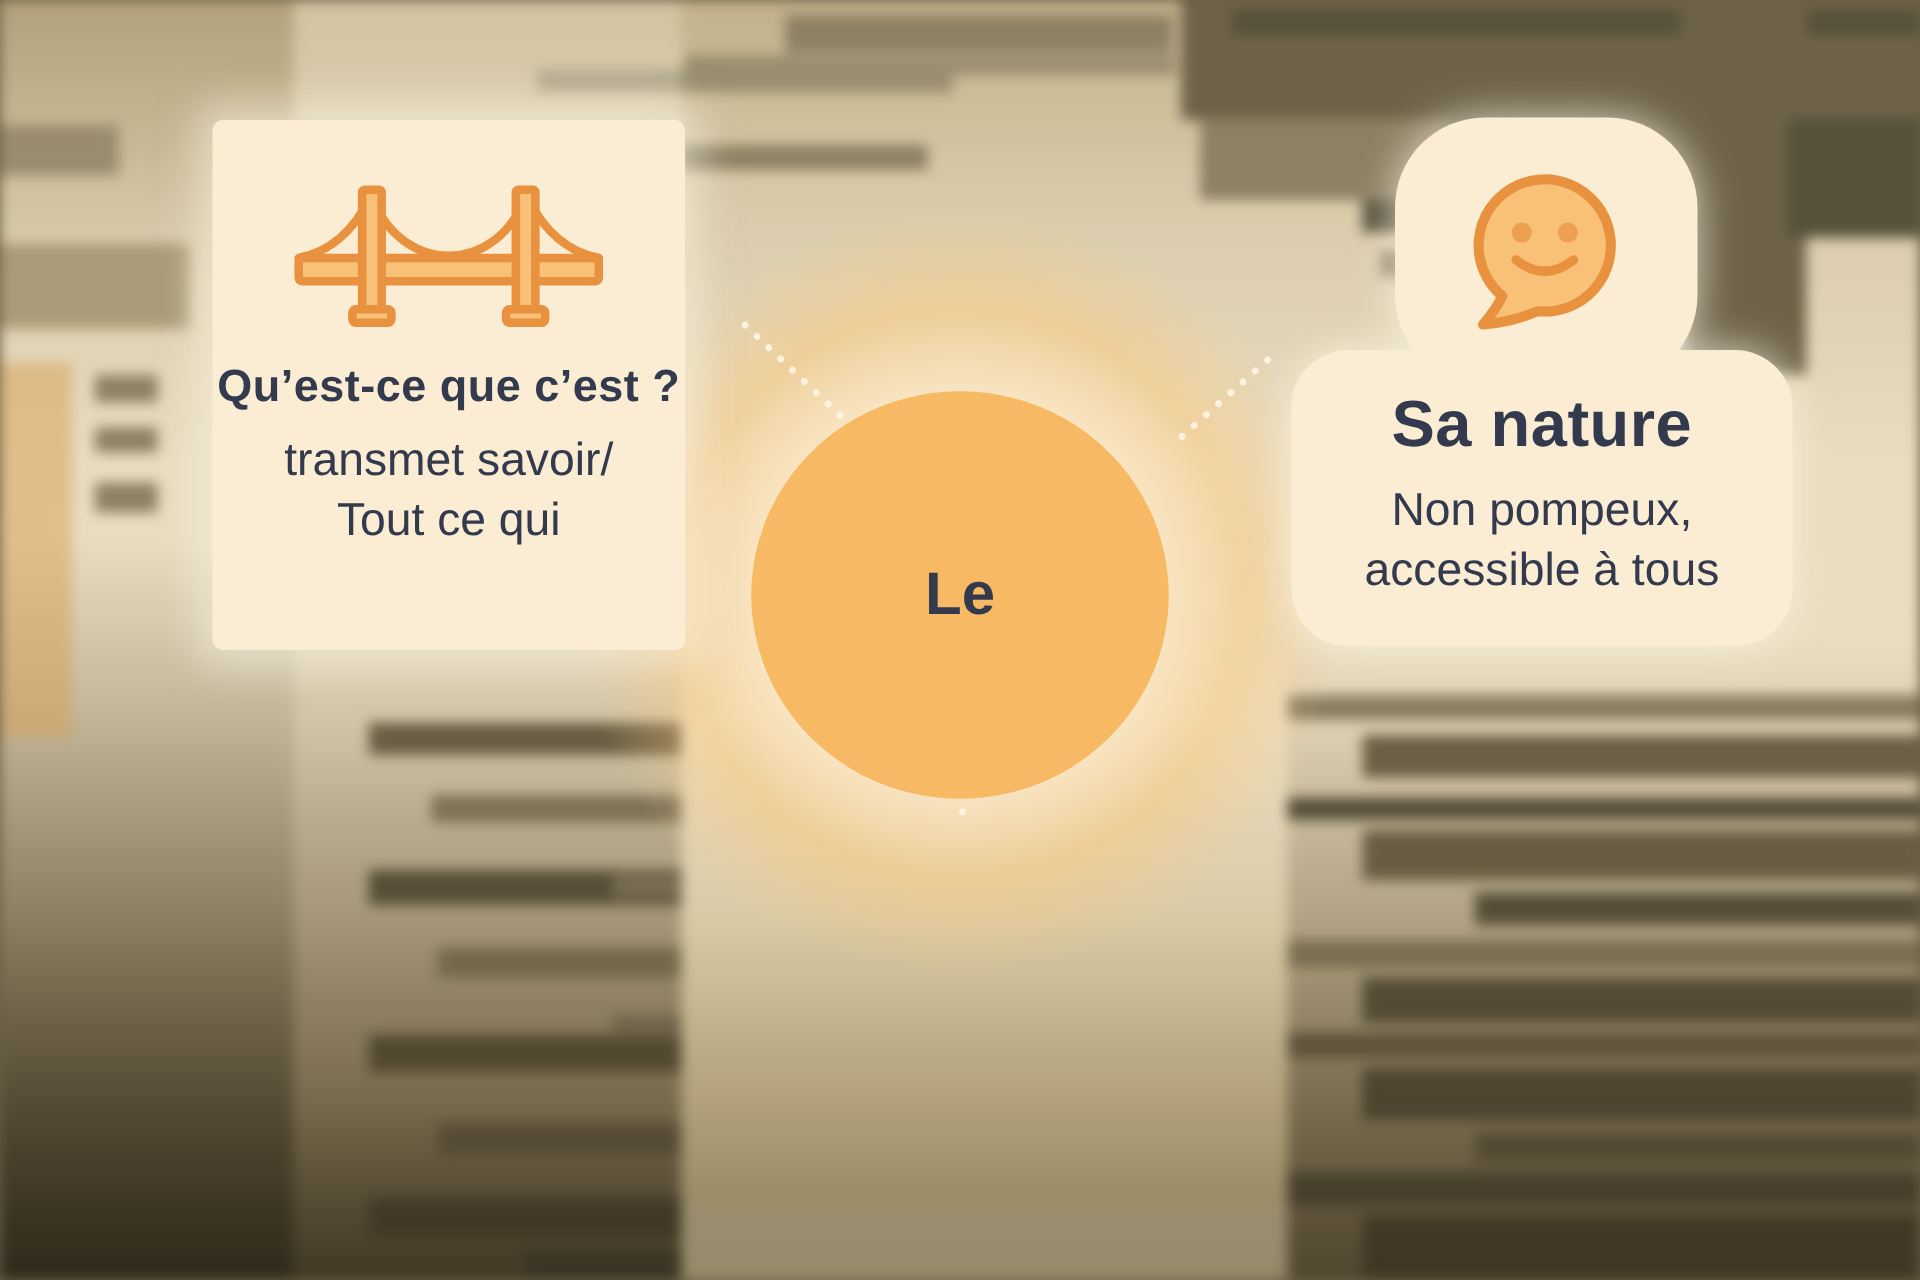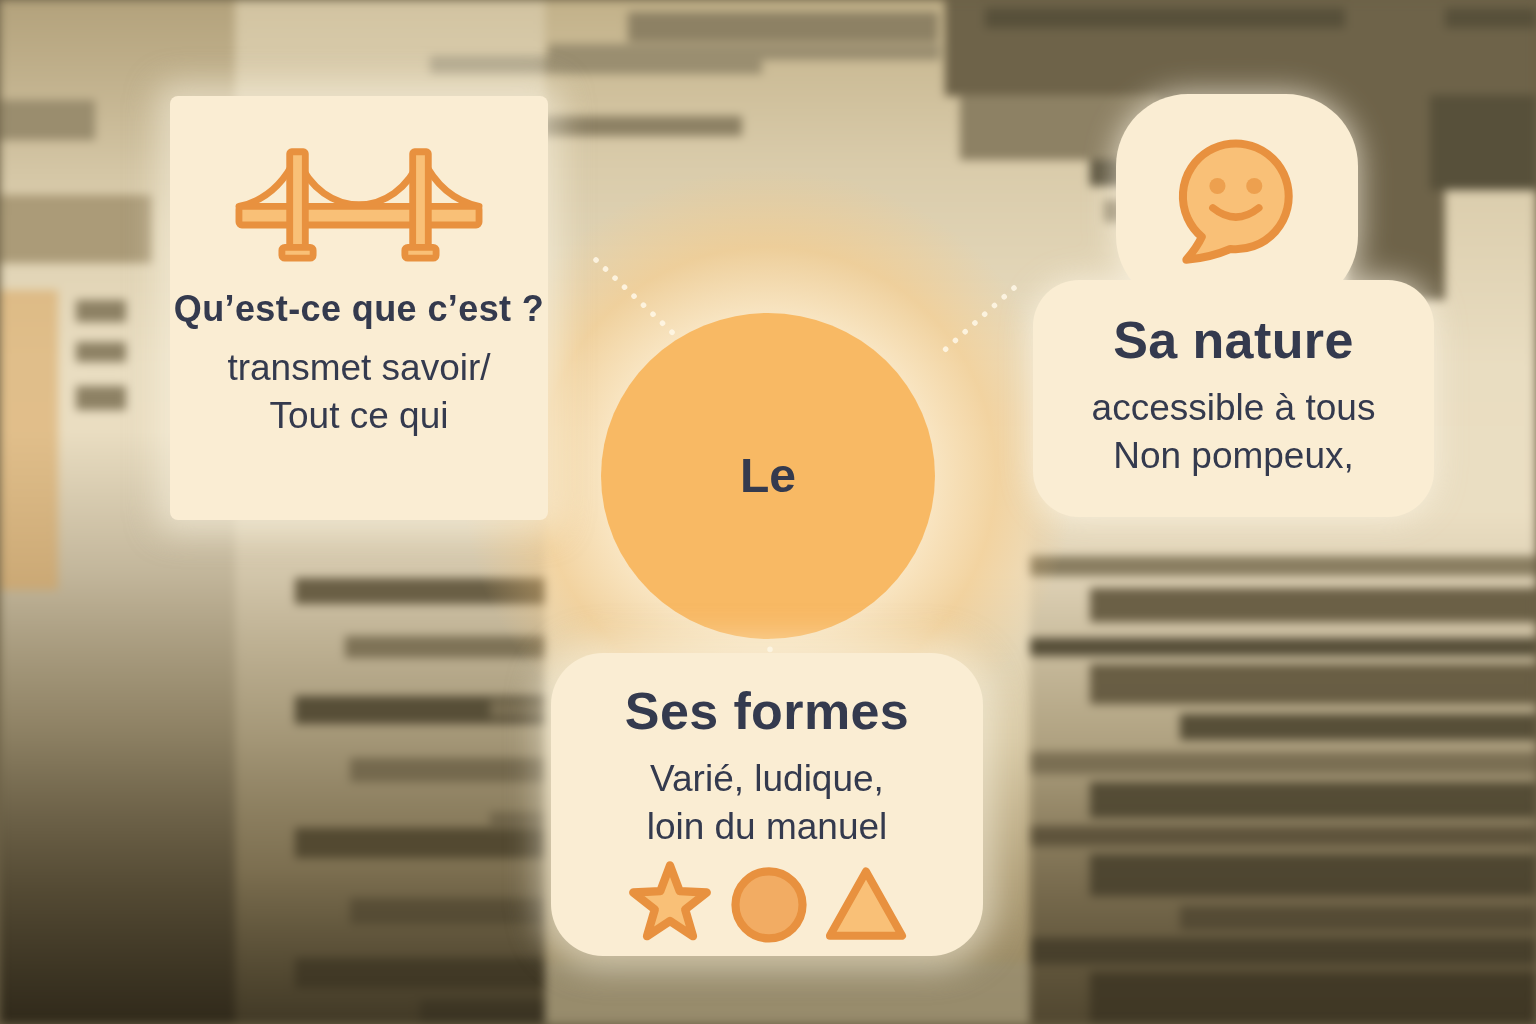--- a/index.html
+++ b/index.html
@@ -157,38 +157,20 @@
       <svg width="150" height="138" viewBox="0 0 130 120">
         <path class="ol" d="M 34.4,91.2 A 46,46 0 1 1 59.2,101.7 C 47,107 34,110 21,111 C 27,104 31.5,97.5 34.4,91.2 Z"></path>
         <circle class="dk" cx="48" cy="47" r="7"></circle>
         <circle class="dk" cx="80" cy="47" r="7"></circle>
         <path class="ln" style="stroke-width:6.5" d="M 44,66 Q 64,82 84,66"></path>
       </svg>
     </div>
     <div class="rmain">
       <div class="card-title">Sa nature</div>
       <div class="card-body">
+        <div>Non pompeux,</div>
         <div>accessible à tous</div>
-        <div>Non pompeux,</div>
       </div>
     </div>
   </div>
 
-  <div class="card card-bottom">
-    <div class="card-title">Ses formes</div>
-    <div class="card-body">
-      <div>Varié, ludique,</div>
-      <div>loin du manuel</div>
-    </div>
-    <div class="shape-row">
-      <svg width="92" height="92" viewBox="0 0 100 100">
-        <path class="ol9" d="M50 8 L60.5 36 L90 37.5 L66.5 56 L75 85 L50 68.5 L25 85 L33.5 56 L10 37.5 L39.5 36 Z"></path>
-      </svg>
-      <svg width="86" height="86" viewBox="0 0 100 100">
-        <circle class="olc" cx="50" cy="51" r="39"></circle>
-      </svg>
-      <svg width="88" height="88" viewBox="0 0 100 100">
-        <path class="ol9" d="M50 13 L91 86 L9 86 Z"></path>
-      </svg>
-    </div>
-  </div>
 
 </div>
 
 </body></html>

